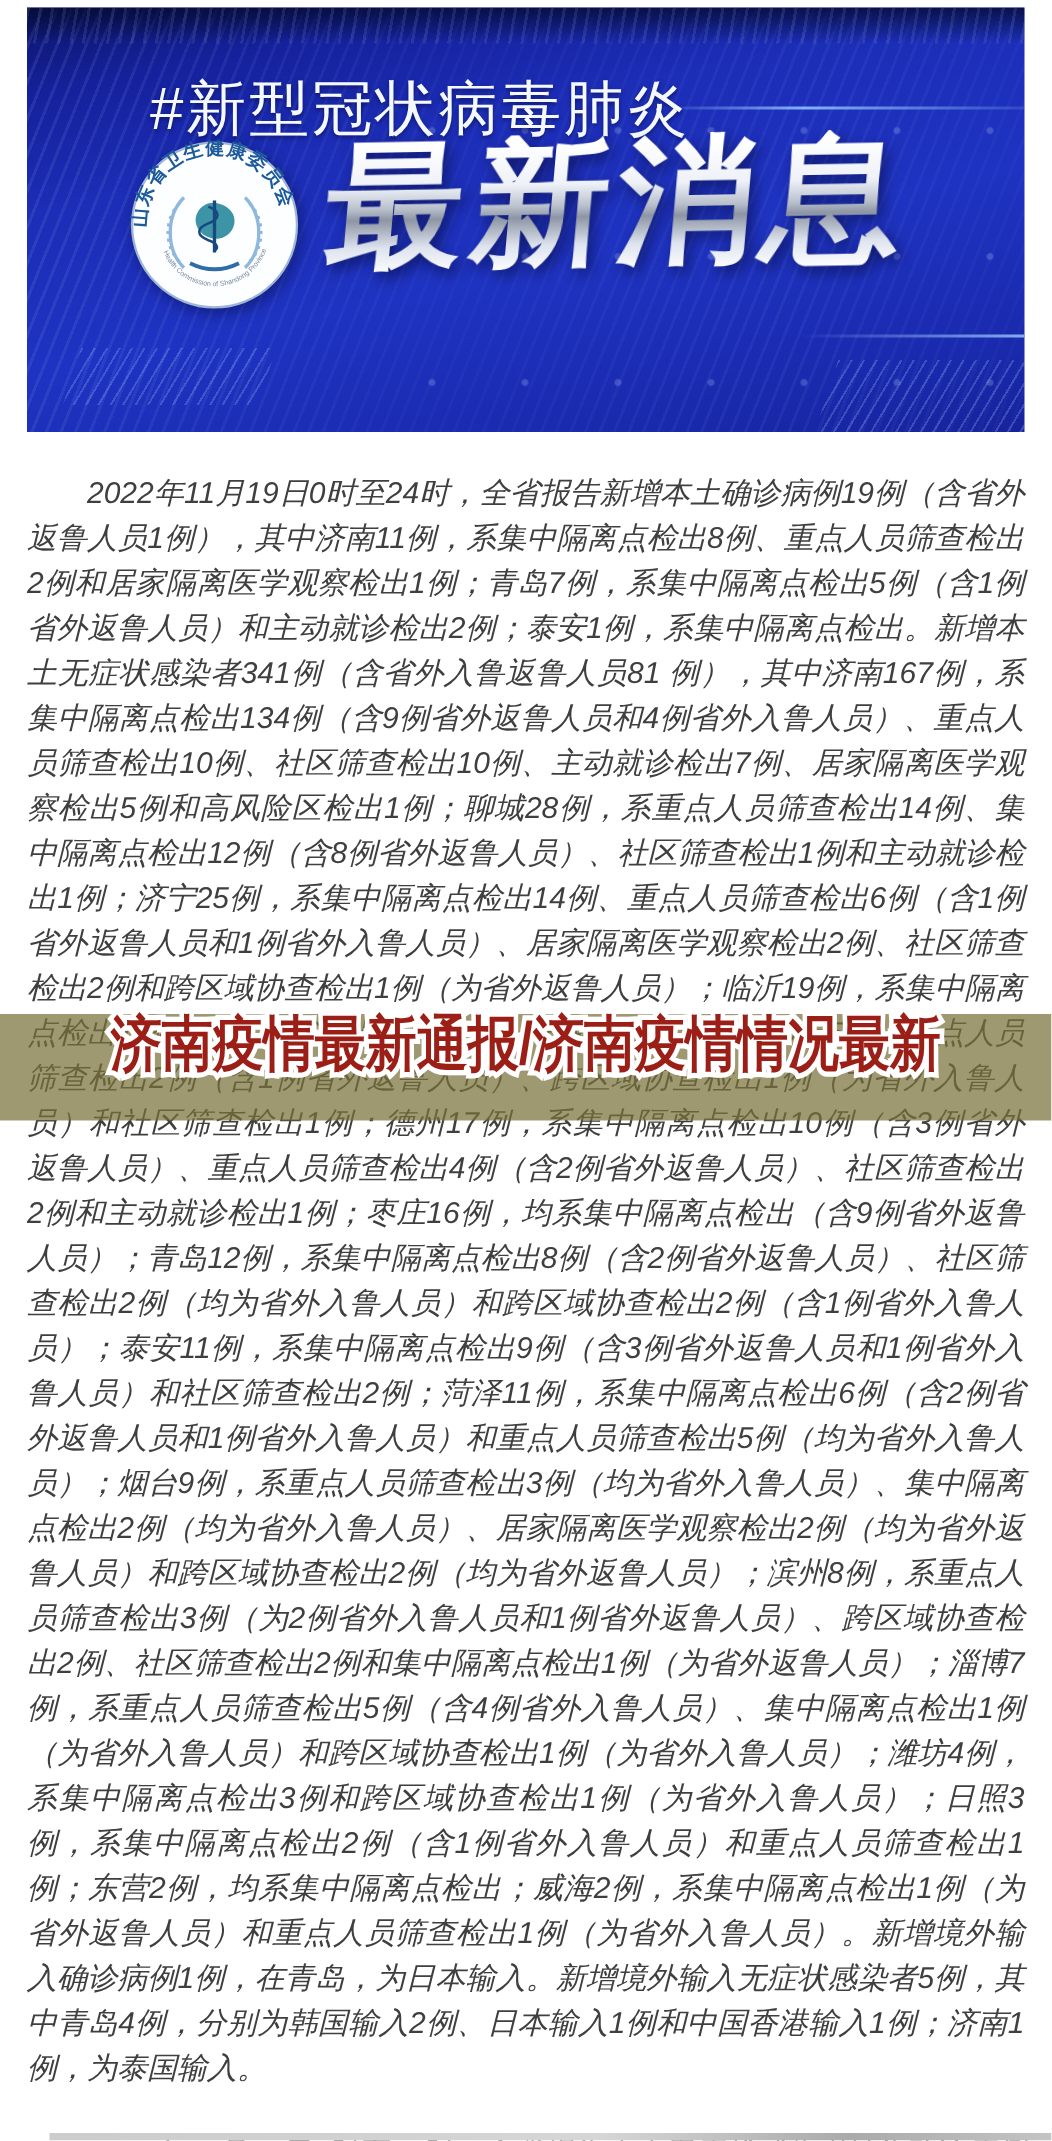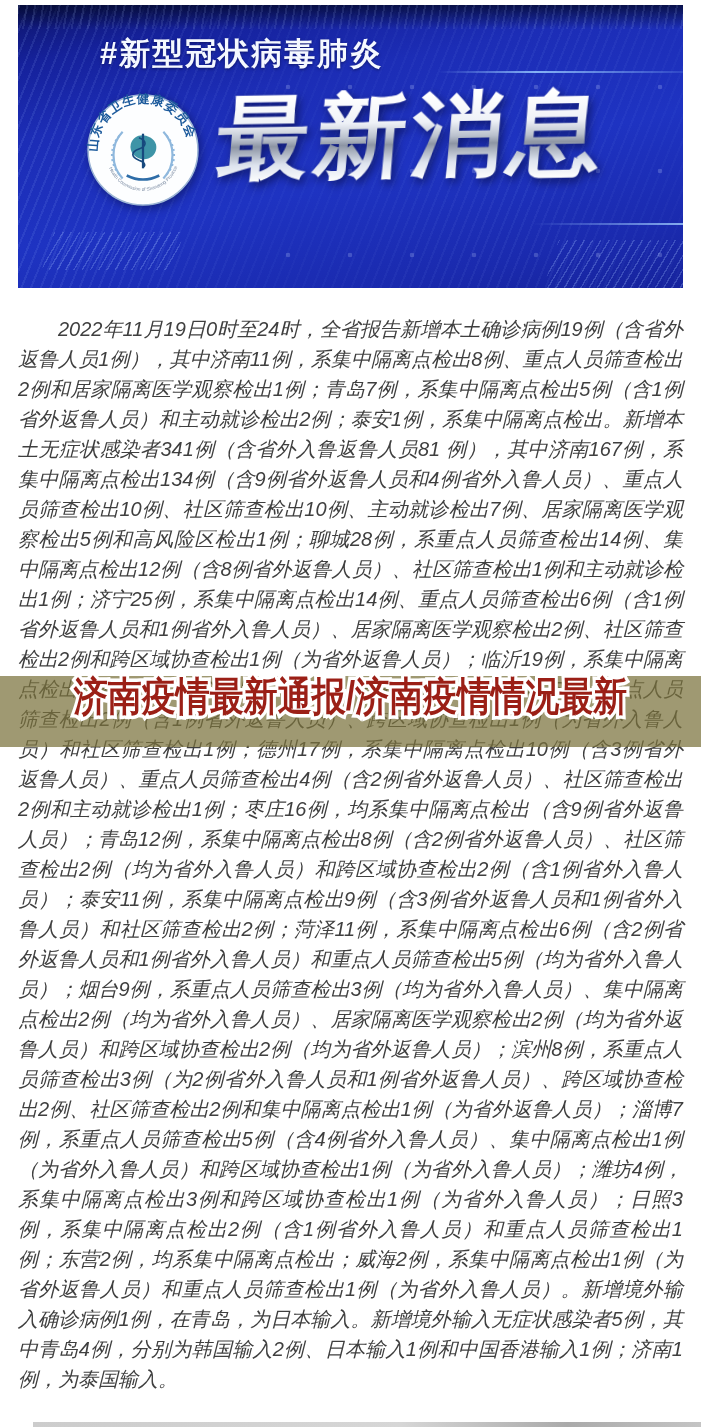--- a/index.html
+++ b/index.html
@@ -24,22 +24,22 @@
     background:
       repeating-linear-gradient(100deg,rgba(170,195,255,0.12) 0 2px,transparent 2px 8px),
       linear-gradient(180deg,rgba(4,10,46,0.8),rgba(4,10,46,0));
   }
   .dots{
     position:absolute;right:0;top:40px;width:64%;height:220px;opacity:.6;
     background-image:radial-gradient(circle 2.5px,rgba(200,215,255,0.38) 0 2px,transparent 2.6px);
     background-size:62px 84px;
   }
   .hashtag{
-    position:absolute;left:82px;top:28px;
-    font-size:31px;font-weight:700;color:#f4f8ff;letter-spacing:2px;white-space:nowrap;
+    position:absolute;left:82px;top:40px;
+    font-size:40px;font-weight:400;color:#f4f8ff;letter-spacing:2px;white-space:nowrap;
     text-shadow:0 1px 3px rgba(0,0,40,.5);
   }
   .streak-1{
     position:absolute;left:420px;top:66px;width:245px;height:2px;
     background:linear-gradient(90deg,transparent,rgba(150,200,255,0.85) 40%,rgba(150,200,255,0.15));
   }
   .streak-2{
     position:absolute;right:0;top:218px;width:150px;height:2px;
     background:linear-gradient(90deg,transparent,rgba(160,205,255,0.8));
   }

